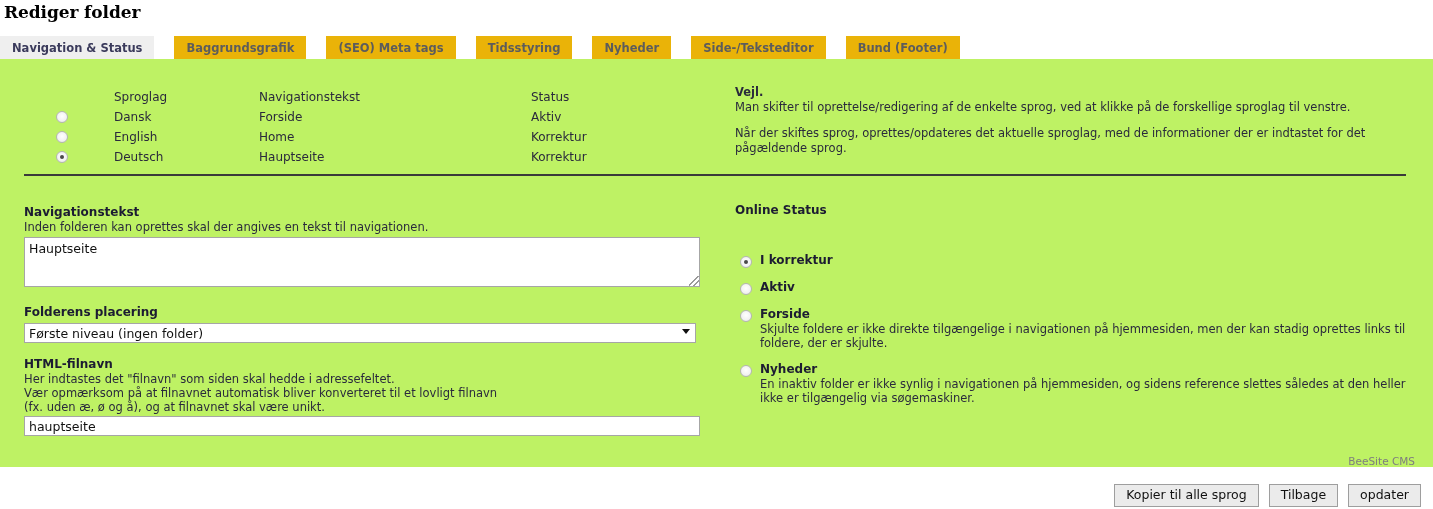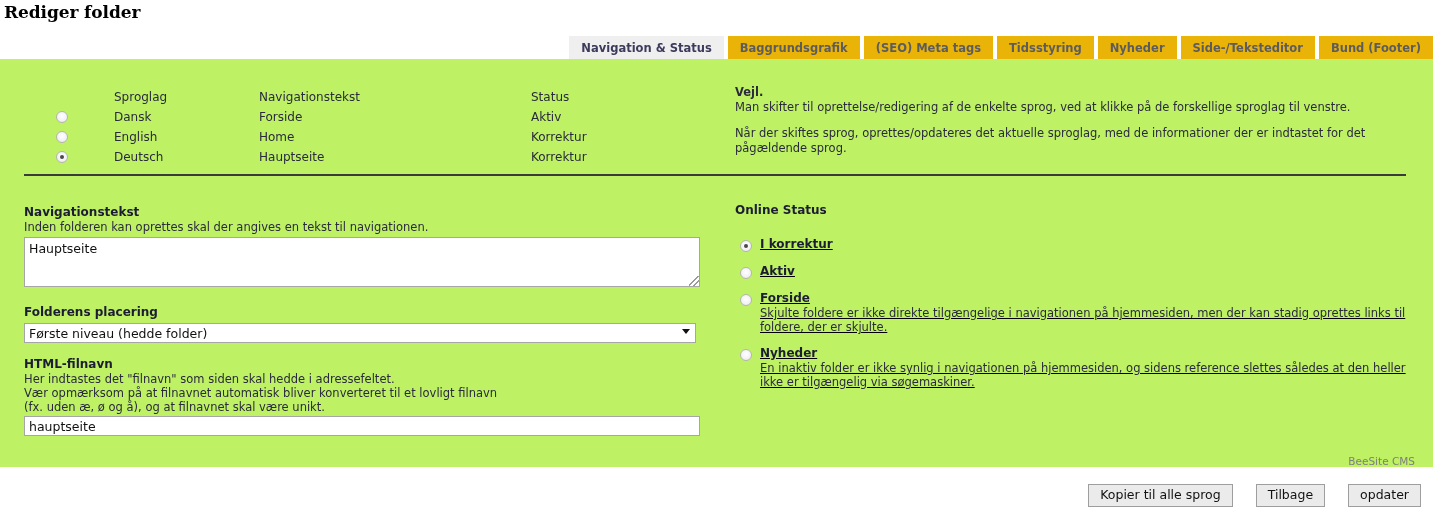--- a/index.html
+++ b/index.html
@@ -16,21 +16,21 @@
   .page-title {
     position: absolute; left: 4px; top: 2px;
     font-family: "DejaVu Serif", "Liberation Serif", serif;
     font-weight: bold; font-size: 17px; color: #000000;
     letter-spacing: -0.1px;
   }
 
   
   .tabbar {
     position: absolute; left: 0px; top: 36px; width: 1433px; height: 24px;
-    display: flex; align-items: flex-start; gap: 4px; justify-content: flex-end;
+    display: flex; align-items: flex-start; gap: 20px;
   }
   .tab {
     height: 23px;
     padding: 0 12px;
     display: flex; align-items: center; justify-content: center;
     background: #eab308;
     color: #5c5c5c;
     font-size: 11.5px; font-weight: bold;
     white-space: nowrap;
     letter-spacing: 0px;
@@ -157,21 +157,21 @@
     font-size: 10.5px; color: #7e7e7e;
   }
 
   
   .footer {
     position: absolute; left: 0; top: 467px; width: 1433px; height: 42px;
     background: #ffffff;
   }
   .btn-row {
     position: absolute; right: 12px; top: 17px;
-    display: flex; gap: 23px; align-items: center;
+    display: flex; gap: 10px; align-items: center;
   }
   .btn {
     background: #ebebeb;
     border: 1px solid #9e9e9e;
     font-size: 12.5px; color: #111111;
     padding: 3px 11px 4px 11px;
     font-family: "DejaVu Sans", "Liberation Sans", sans-serif;
     line-height: 14px;
     white-space: nowrap;
   }
@@ -246,37 +246,37 @@
       <div class="fld-help">Inden folderen kan oprettes skal der angives en tekst til navigationen.</div>
       <div class="textarea-box">Hauptseite</div>
       <div style="position:relative; width:676px; height:0;">
         <div class="resize-grip" style="position:absolute; right:1px; top:-11px;"></div>
       </div>
 
       <div class="spacer-18"></div>
 
       <div class="fld-label">Folderens placering</div>
       <div class="sel-wrap">
-        <div class="sel-box">Første niveau (hedde folder)</div>
+        <div class="sel-box">Første niveau (ingen folder)</div>
         <div class="sel-arrow"></div>
       </div>
 
       <div class="spacer-14"></div>
 
       <div class="fld-label">HTML-filnavn</div>
       <div class="fld-help">Her indtastes det "filnavn" som siden skal hedde i adressefeltet.</div>
       <div class="fld-help">Vær opmærksom på at filnavnet automatisk bliver konverteret til et lovligt filnavn</div>
       <div class="fld-help">(fx. uden æ, ø og å), og at filnavnet skal være unikt.</div>
       <div class="text-input">hauptseite</div>
 
     </div>
 
     <div class="status-col">
       <div class="status-title">Online Status</div>
-      <div id="status-options" style="margin-top:20px;text-decoration:underline;">
+      <div id="status-options" style="margin-top:36px;">
           <div class="status-opt" style="margin-bottom: 12px;">
             <span class="radio checked"></span>
             <div class="opt-name">I korrektur</div>
           </div>
           <div class="status-opt" style="margin-bottom: 12px;">
             <span class="radio"></span>
             <div class="opt-name">Aktiv</div>
           </div>
           <div class="status-opt" style="margin-bottom: 12px;">
             <span class="radio"></span>

